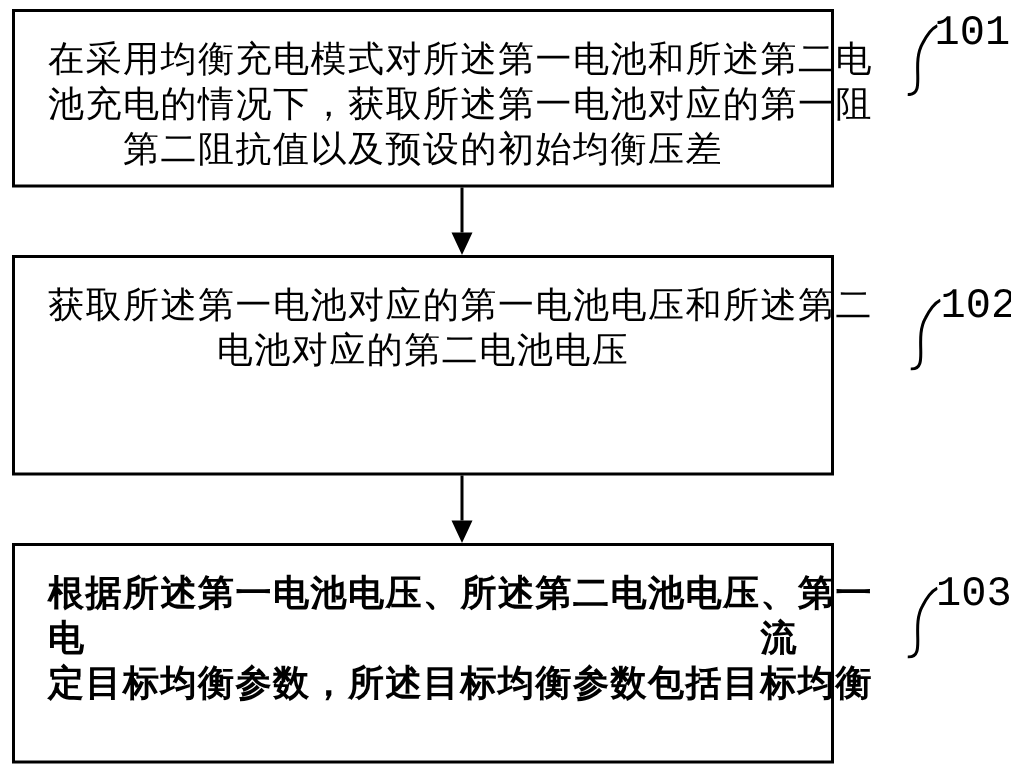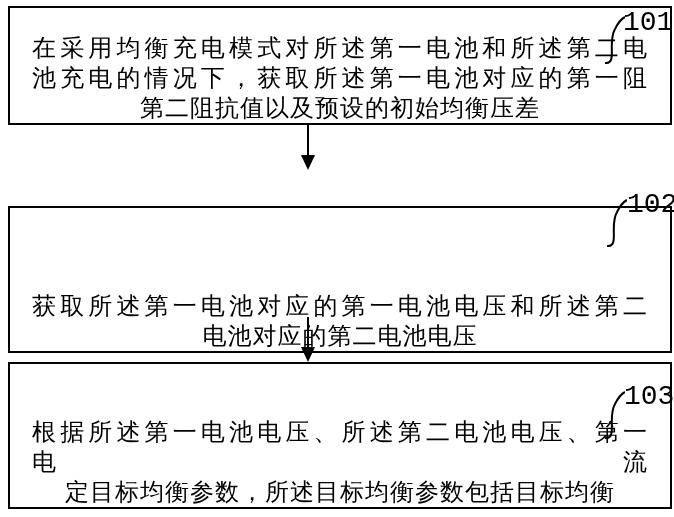--- a/index.html
+++ b/index.html
@@ -12,31 +12,31 @@
   .stage {
     position: relative;
     width: 674px;
     height: 517px;
     background: #ffffff;
     overflow: hidden;
   }
   .flow-box {
     position: absolute;
     left: 8px;
-    width: 664px;
+    width: 548px;
     border: 2px solid #000000;
     background: #ffffff;
     display: flex;
     flex-direction: column;
-    justify-content: flex-end;
-    padding: 0 22px;
+    justify-content: flex-start;
+    padding: 16px 22px;
   }
   .flow-box-1 { top: 6px;   height: 119px; }
-  .flow-box-2 { top: 170px; height: 147px; margin-top: 36px; }
-  .flow-box-3 { top: 362px; height: 147px; }
+  .flow-box-2 { top: 170px; height: 147px; }
+  .flow-box-3 { top: 362px; height: 147px; font-weight: bold; }
   .text-line {
     font-size: 24px;
     line-height: 30px;
     color: #000000;
     text-align: justify;
     text-align-last: justify;
     letter-spacing: 1px;
     white-space: nowrap;
   }
   .text-line:last-child {

